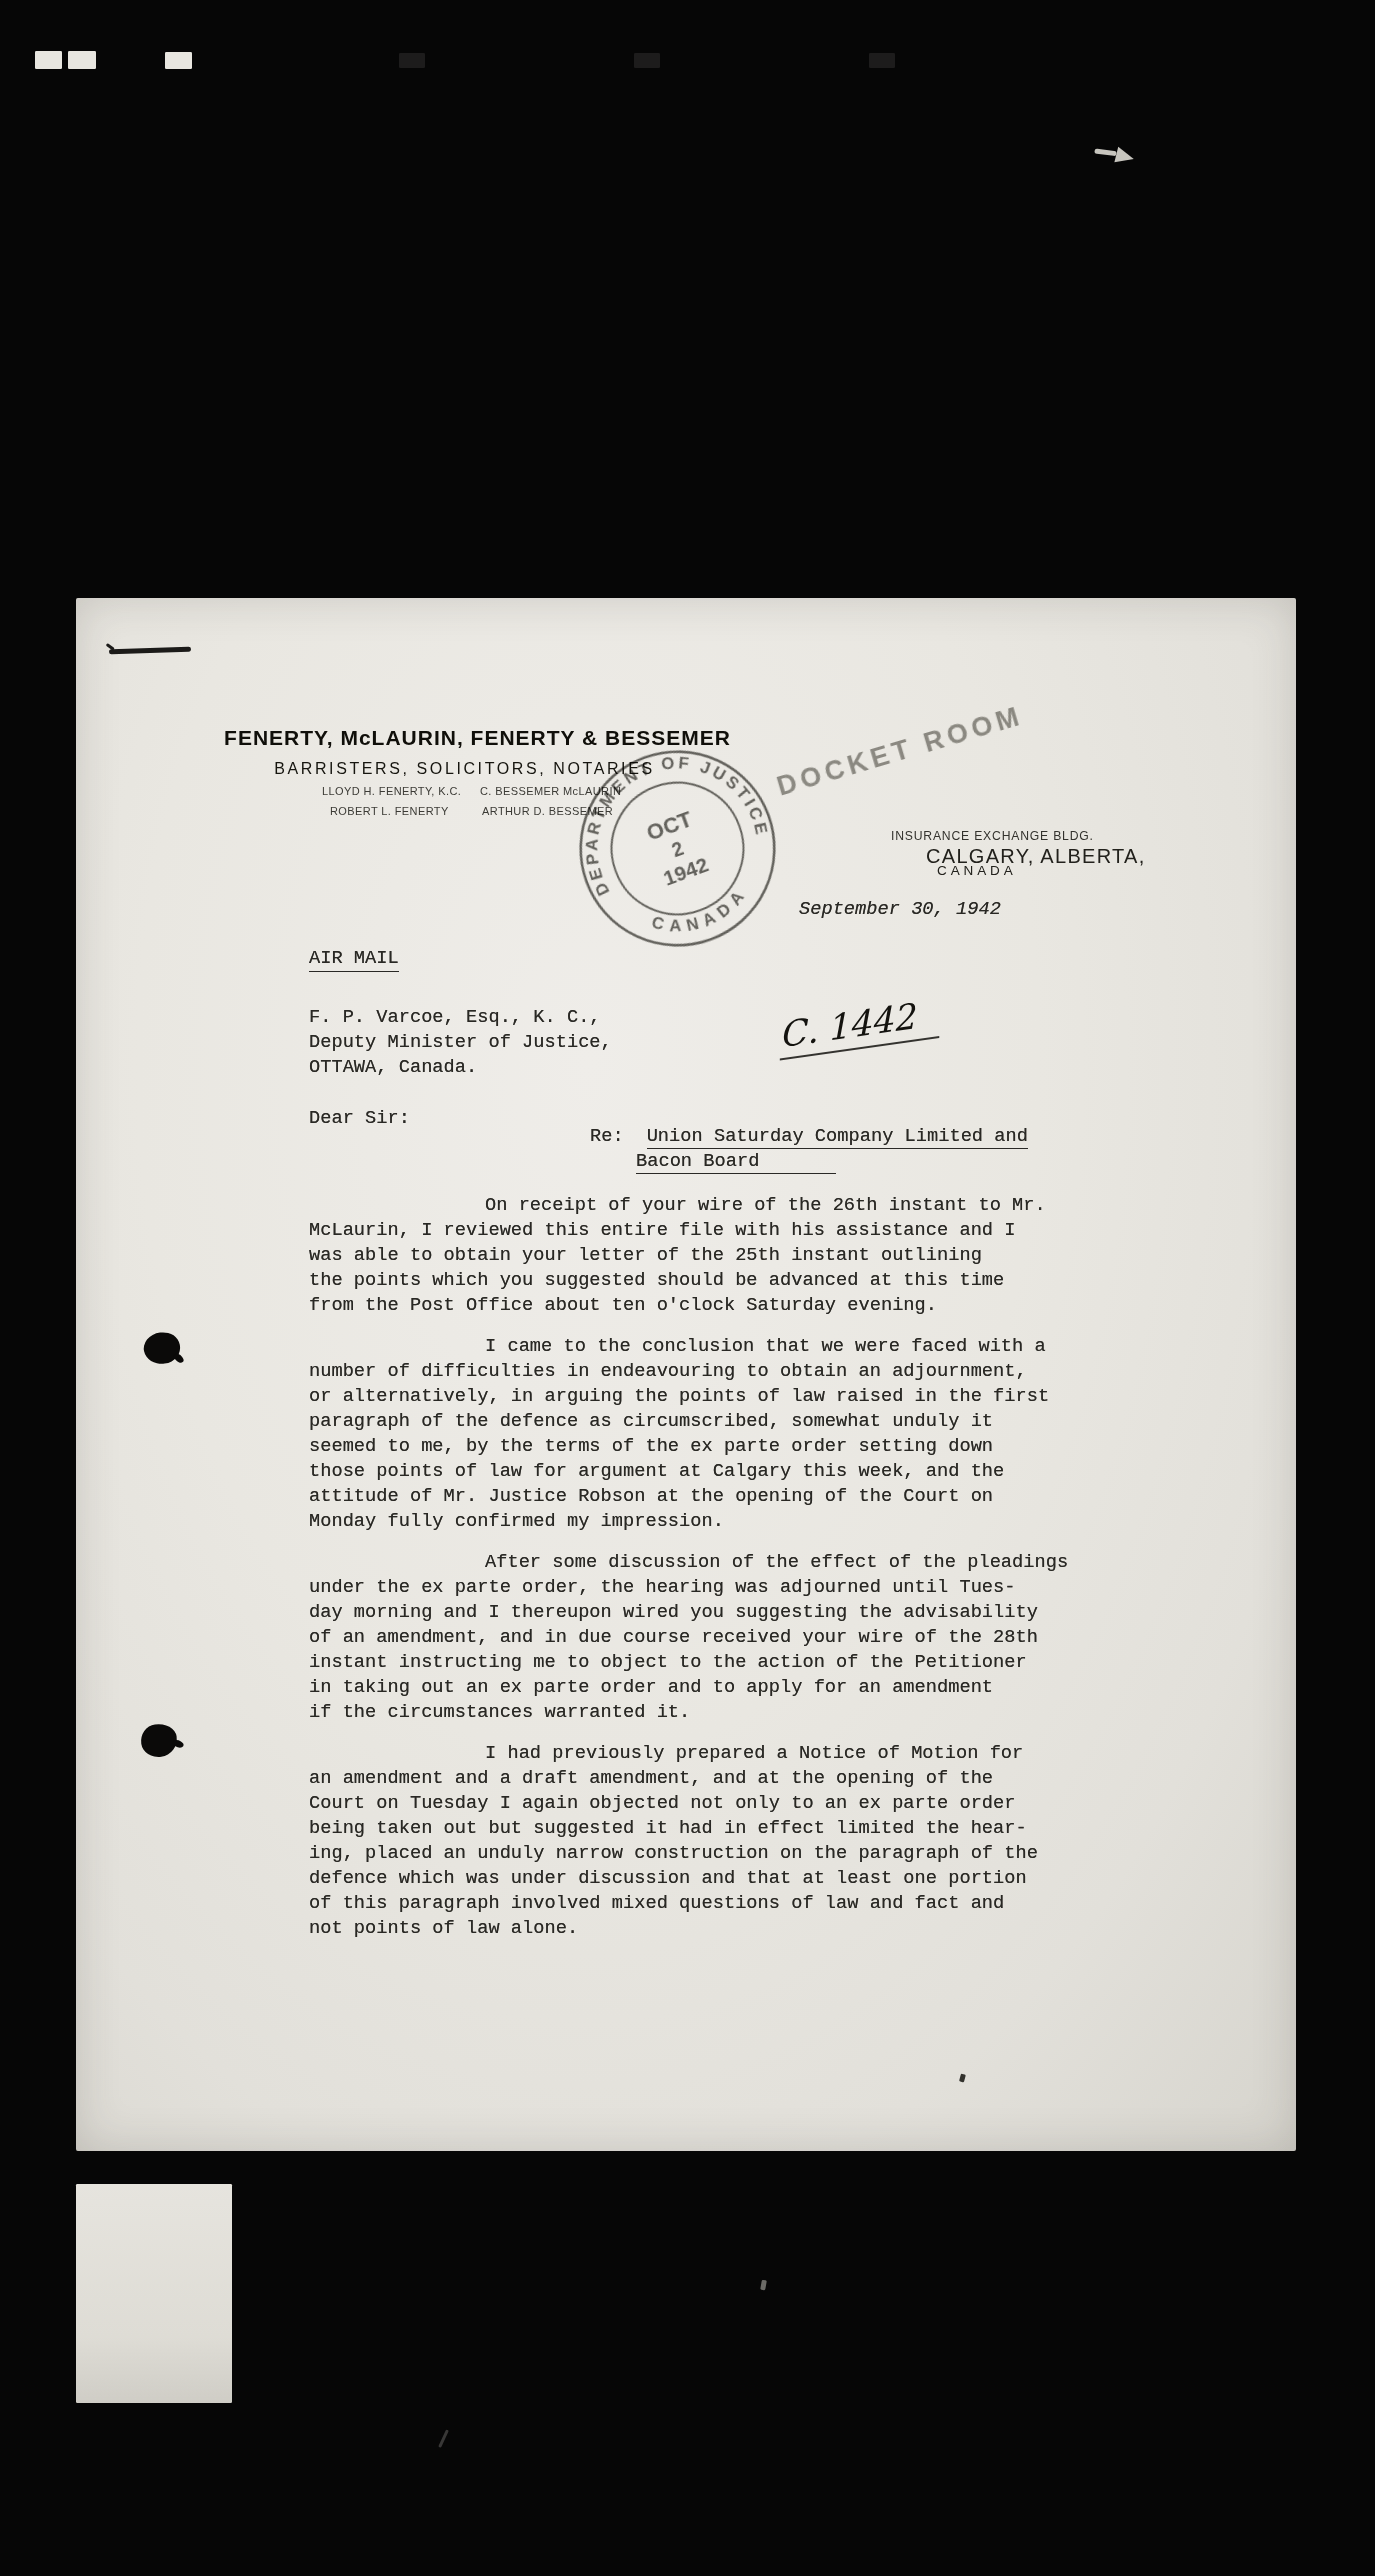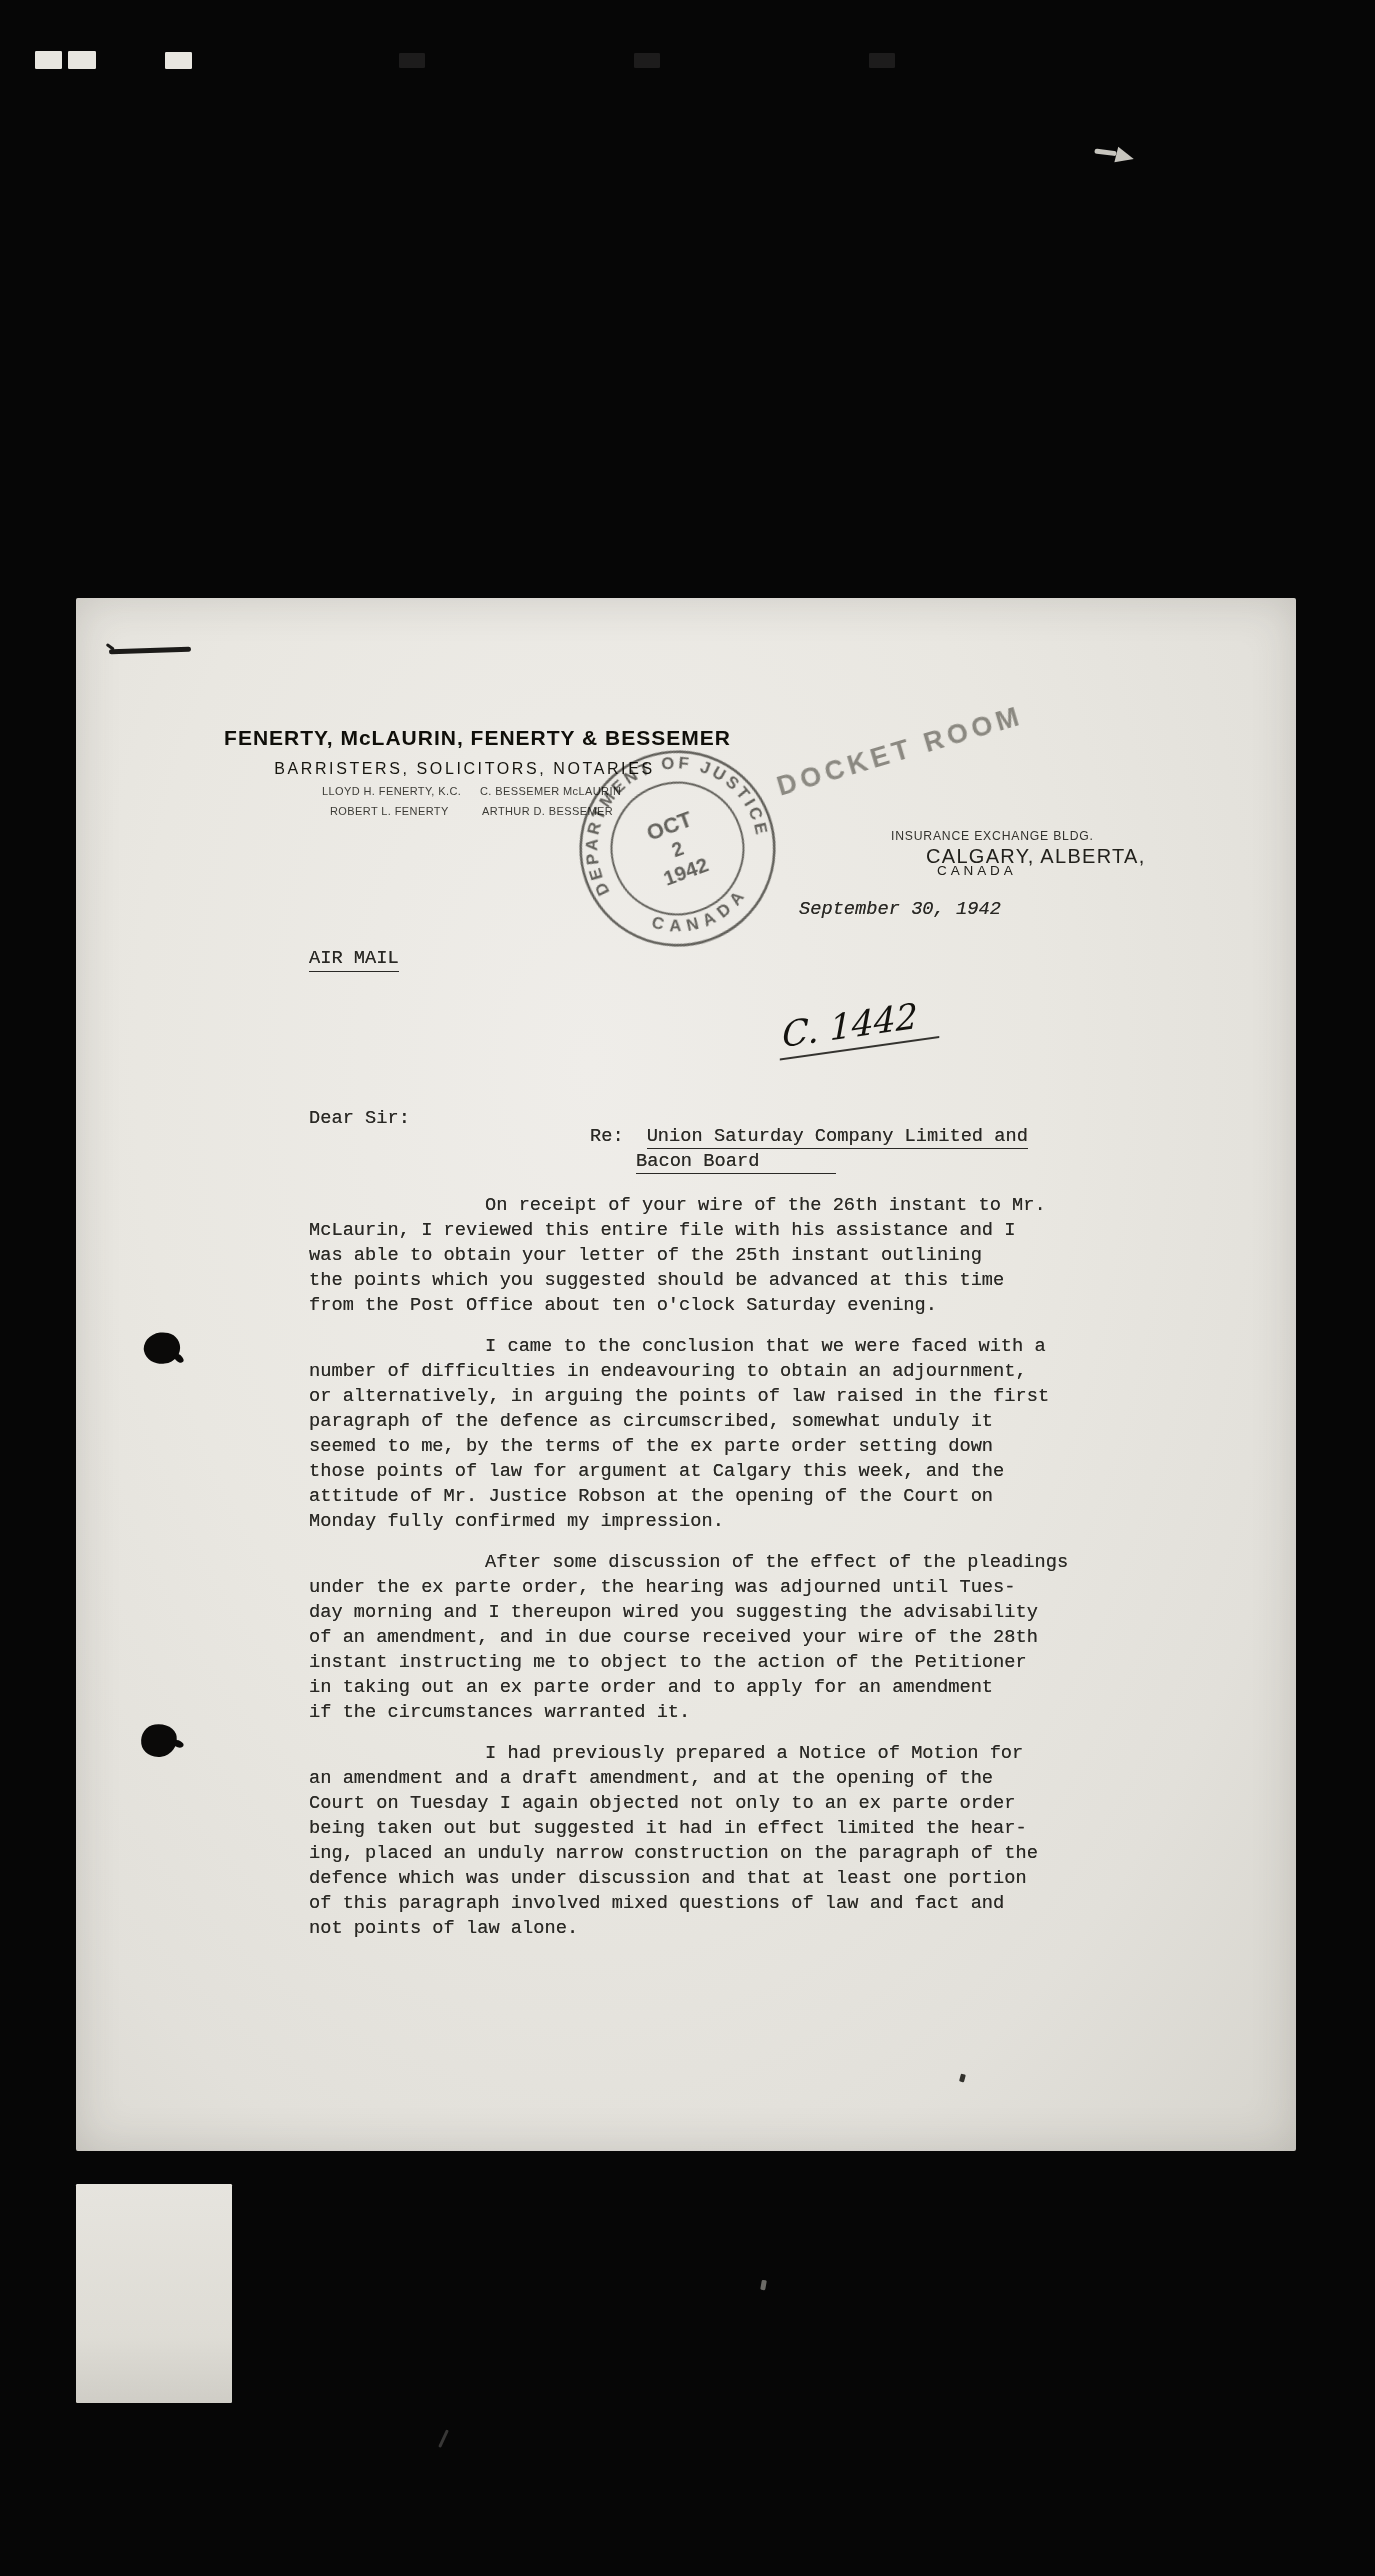--- a/index.html
+++ b/index.html
@@ -194,20 +194,23 @@
           <textPath href="#arc-bottom" startOffset="50%">CANADA</textPath>
         </text>
         <text x="165" y="140" text-anchor="middle" font-size="34" font-weight="bold" fill="#45443f" font-family="Liberation Sans, sans-serif">OCT</text>
         <text x="165" y="177" text-anchor="middle" font-size="30" font-weight="bold" fill="#45443f" font-family="Liberation Sans, sans-serif">2</text>
         <text x="165" y="214" text-anchor="middle" font-size="32" font-weight="bold" fill="#45443f" font-family="Liberation Sans, sans-serif">1942</text>
       </svg>
     </div>
 
     <div class="pos tw date-line">September 30, 1942</div>
     <div class="pos tw air-mail">AIR MAIL</div>
+    <div class="pos tw recipient">F. P. Varcoe, Esq., K. C.,
+Deputy Minister of Justice,
+OTTAWA, Canada.</div>
     <div class="pos handwritten">C. 1442</div>
     <div class="pos tw salutation">Dear Sir:</div>
 
     <div class="pos tw re-line1">
       <span>Re:</span><span class="re-underline re-subject1">Union Saturday Company Limited and</span>
     </div>
     <div class="pos tw re-line2">
       <span class="re-underline re-extend">Bacon Board</span>
     </div>
 

